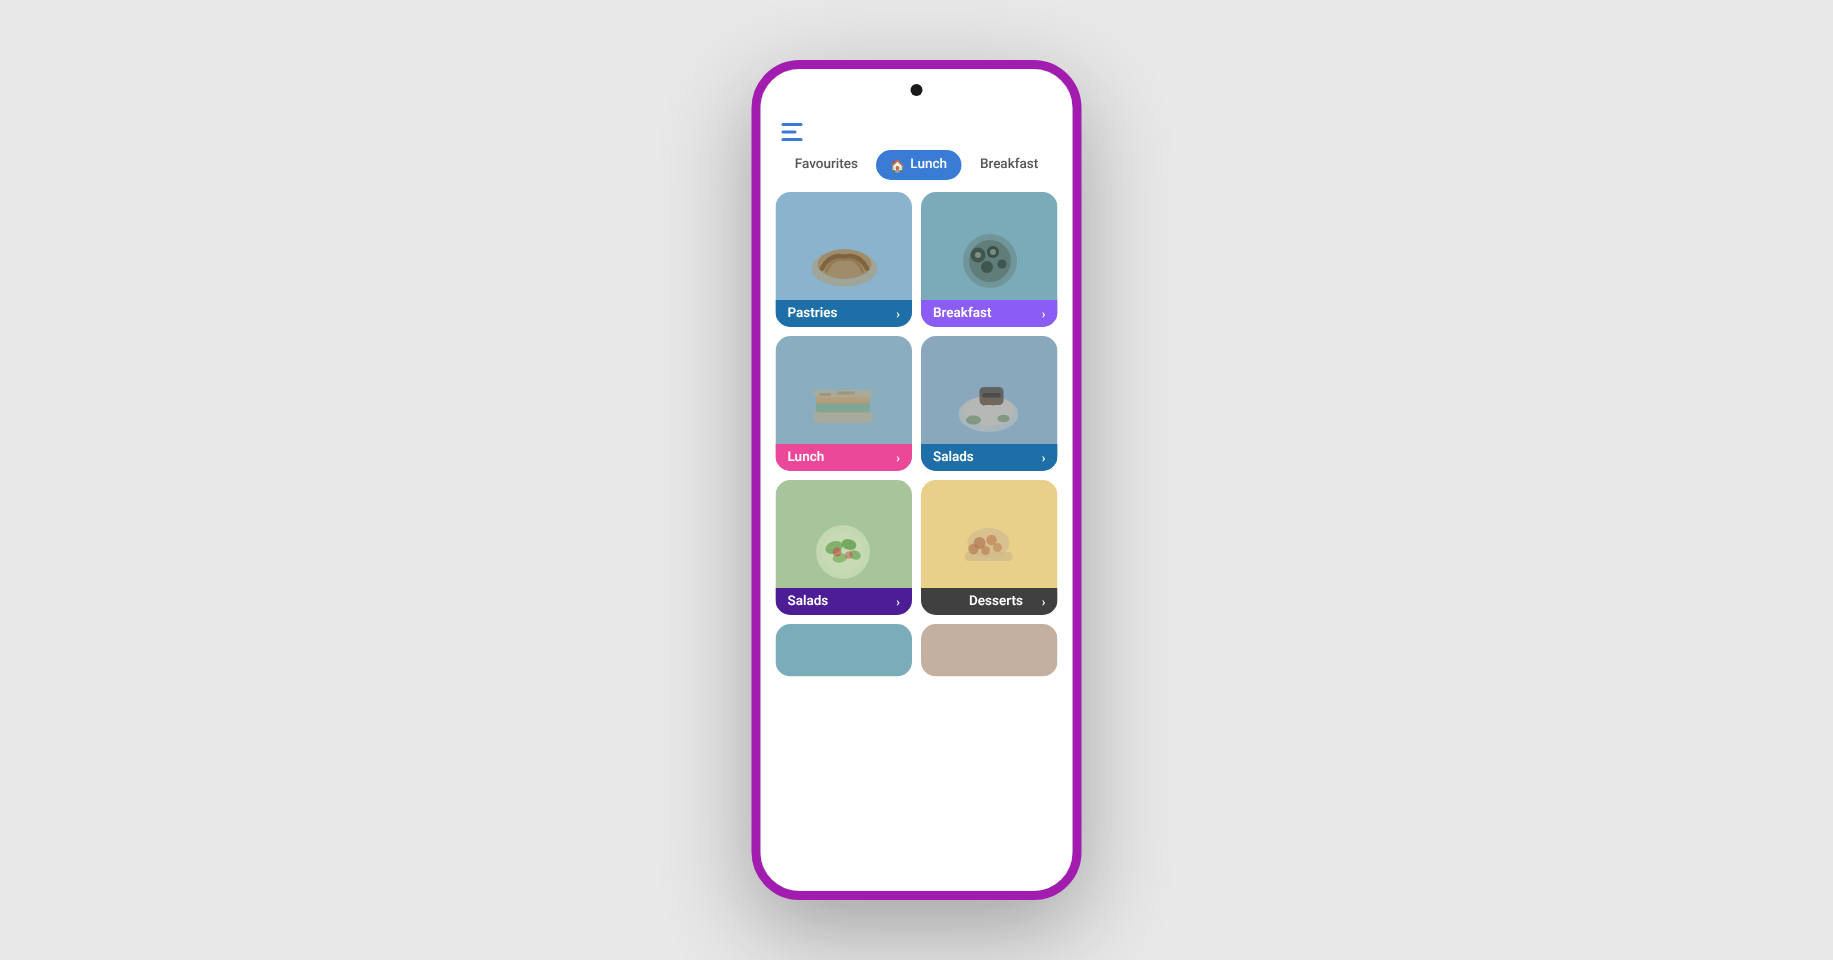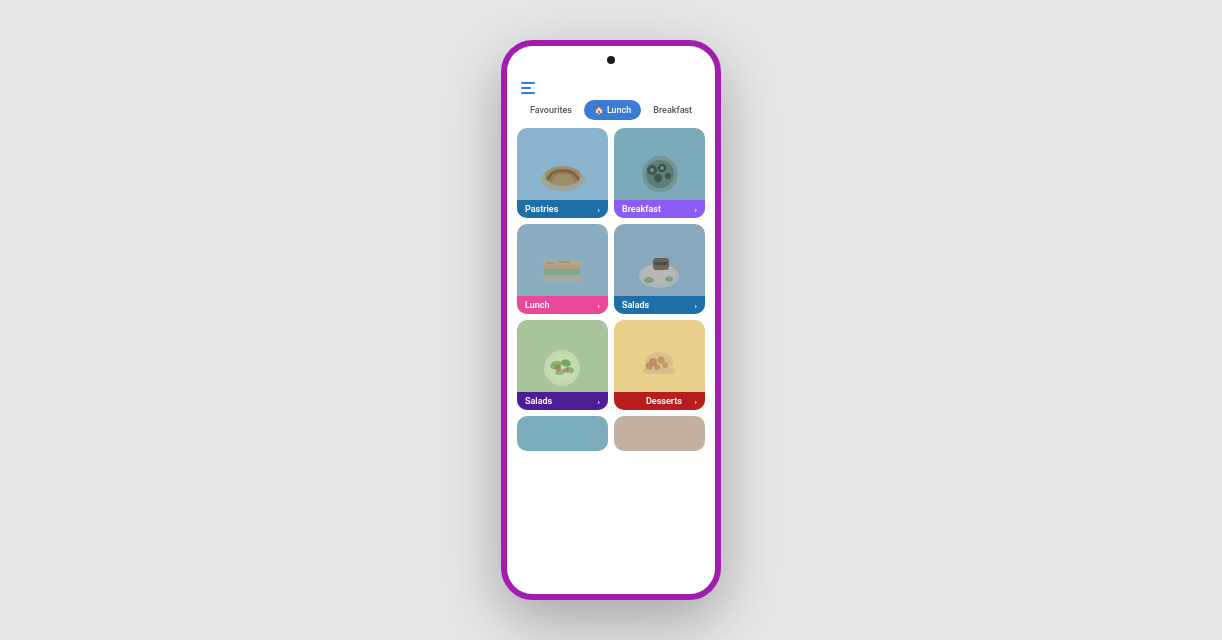--- a/index.html
+++ b/index.html
@@ -345,21 +345,21 @@
               <rect x="16" y="28" width="32" height="6" rx="3" fill="rgba(200,180,140,0.6)"></rect>
               <ellipse cx="32" cy="22" rx="14" ry="10" fill="rgba(210,185,145,0.7)"></ellipse>
               <circle cx="26" cy="22" r="4" fill="rgba(180,120,80,0.7)"></circle>
               <circle cx="34" cy="20" r="3.5" fill="rgba(190,130,85,0.7)"></circle>
               <circle cx="30" cy="27" r="3" fill="rgba(180,120,80,0.6)"></circle>
               <circle cx="38" cy="25" r="3" fill="rgba(190,130,85,0.6)"></circle>
               <circle cx="22" cy="26" r="3.5" fill="rgba(180,120,80,0.65)"></circle>
             </svg>
           </div>
         </div>
-        <div class="card-label" style="background:#b91c1c;padding-left:32px;">
+        <div class="card-label" style="background:#404040;padding-left:32px;">
           <span>Desserts</span>
           <span class="chevron">›</span>
         </div>
       </div>
     </div>
 
     <div class="partial-row">
       <div class="partial-card card-partial-left">
         <div class="card-bg" style="background:#7aacba;"></div>
       </div>

